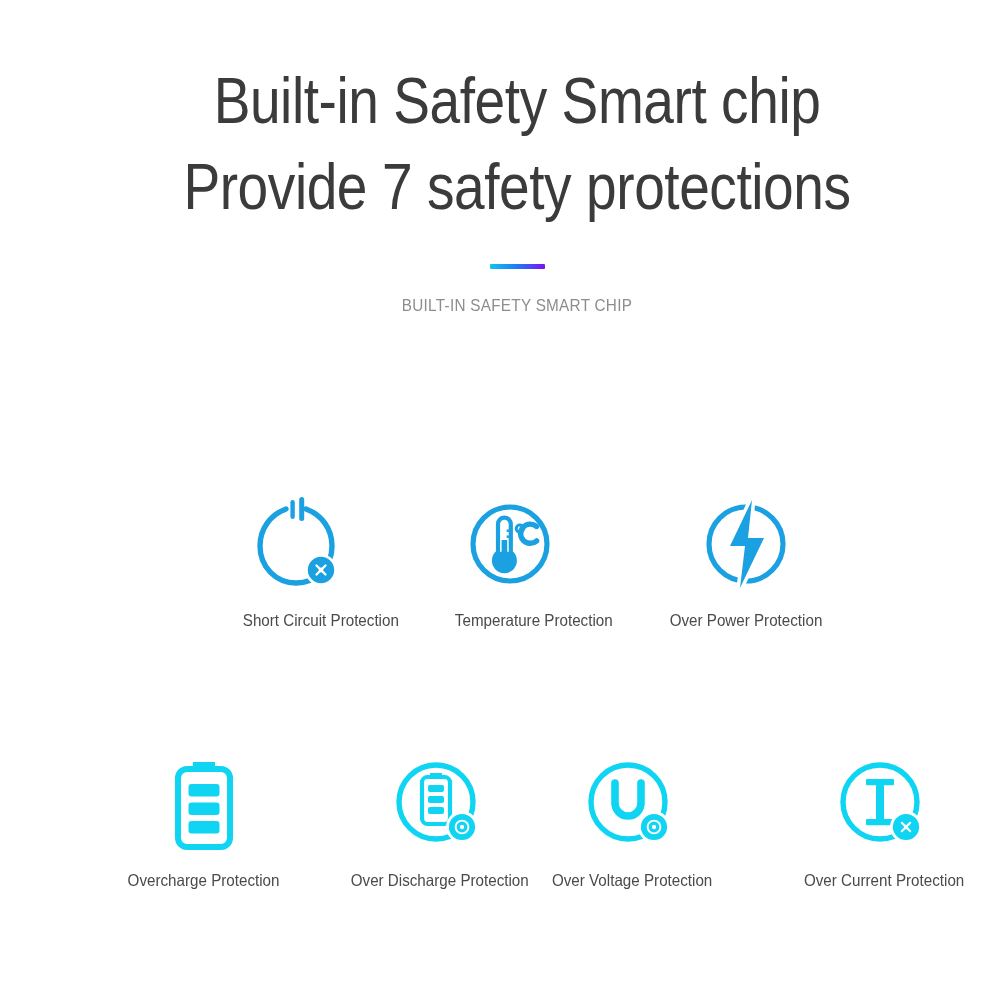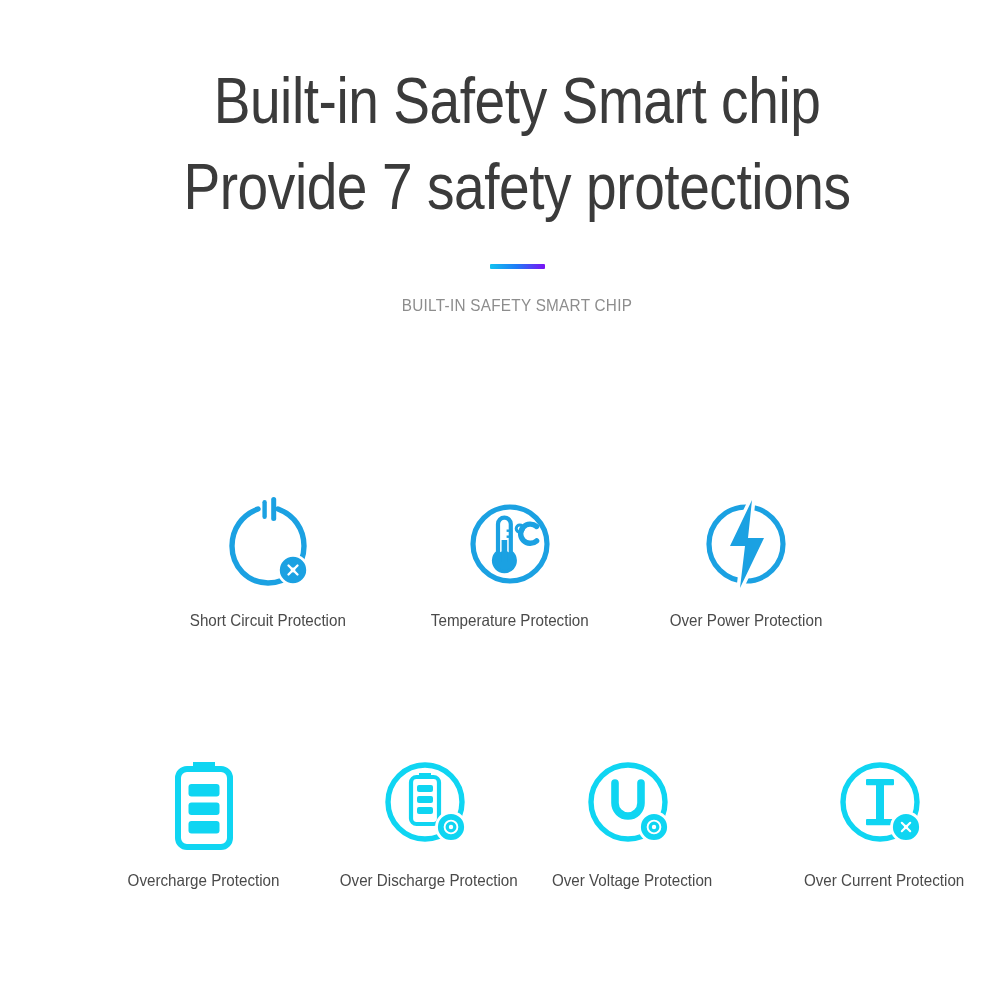--- a/index.html
+++ b/index.html
@@ -109,27 +109,27 @@
     font-size: 16.5px;
     font-weight: 400;
     line-height: 20px;
     white-space: nowrap;
     transform: scaleX(0.92);
     display: inline-block;
     transform-origin: center center;
   }
 
   
-  .item-sc { left: 236px; }
-  .item-temp { left: 478px; }
+  .item-sc { left: 264px; text-align: right; }
+  .item-temp { left: 478px; text-align: right; }
   .item-power { left: 714px; }
 
   
   .item-overcharge { left: 172px; }
-  .item-overdischarge { left: 397px; }
+  .item-overdischarge { left: 408px; }
   .item-overvoltage { left: 600px; }
   .item-overcurrent { left: 852px; }
 </style>
 </head>
 <body>
 
 <div class="page">
 
   <div class="header">
     <div class="headline">

